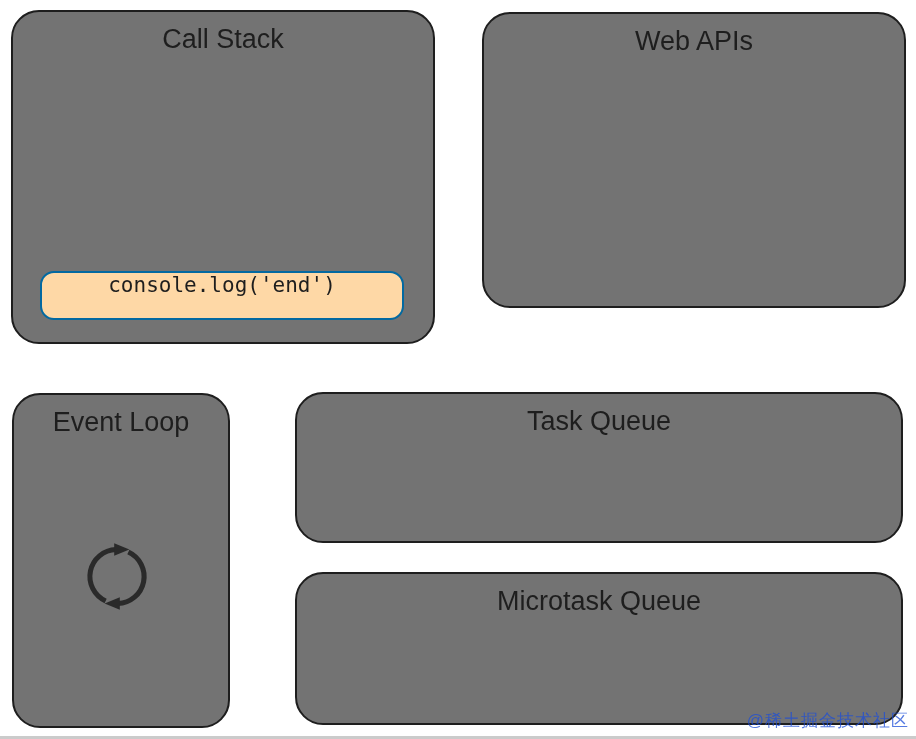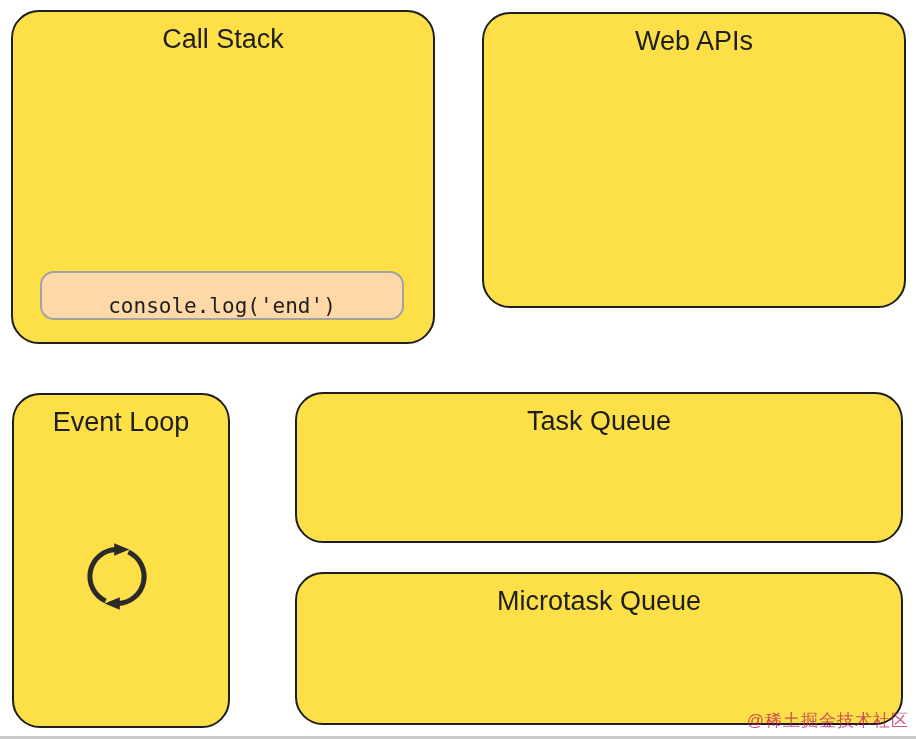--- a/index.html
+++ b/index.html
@@ -11,21 +11,21 @@
     position: relative;
     width: 916px;
     height: 739px;
     background: #ffffff;
     overflow: hidden;
     font-family: "Liberation Sans", sans-serif;
     color: #1e1e1e;
   }
   .box {
     position: absolute;
-    background: #fde047;
+    background: #737373;
     border: 2px solid #1e1e1e;
     border-radius: 28px;
     box-sizing: border-box;
   }
   .box-title {
     position: absolute;
     top: 11px;
     left: 0;
     right: 0;
     text-align: center;
@@ -40,25 +40,25 @@
   .box-task-queue   { left: 295px; top: 392px; width: 608px; height: 151px; }
   .box-microtask    { left: 295px; top: 572px; width: 608px; height: 153px; padding-left: 24px; }
 
   .stack-frame {
     position: absolute;
     left: 27px;
     top: 259px;
     width: 364px;
     height: 49px;
     box-sizing: border-box;
-    border: 2px solid #a3a3a3;
+    border: 2px solid #0369a1;
     border-radius: 14px;
     background: #fed8a6;
     display: flex;
-    align-items: flex-end;
+    align-items: flex-start;
     justify-content: center;
   }
   .stack-frame-code {
     font-family: "DejaVu Sans Mono", "Liberation Mono", monospace;
     font-size: 21px;
     color: #1e1e1e;
     white-space: pre;
   }
   .cycle-icon {
     position: absolute;
@@ -66,21 +66,21 @@
     top: 144px;
     width: 72px;
     height: 75px;
   }
   .watermark {
     position: absolute;
     right: 7px;
     bottom: 7px;
     font-size: 17px;
     letter-spacing: 1px;
-    color: #be185d;
+    color: #1d4ed8;
     opacity: 0.75;
     z-index: 5;
     white-space: nowrap;
   }
   .bottom-edge-line {
     position: absolute;
     left: 0;
     right: 0;
     bottom: 0;
     height: 3px;

